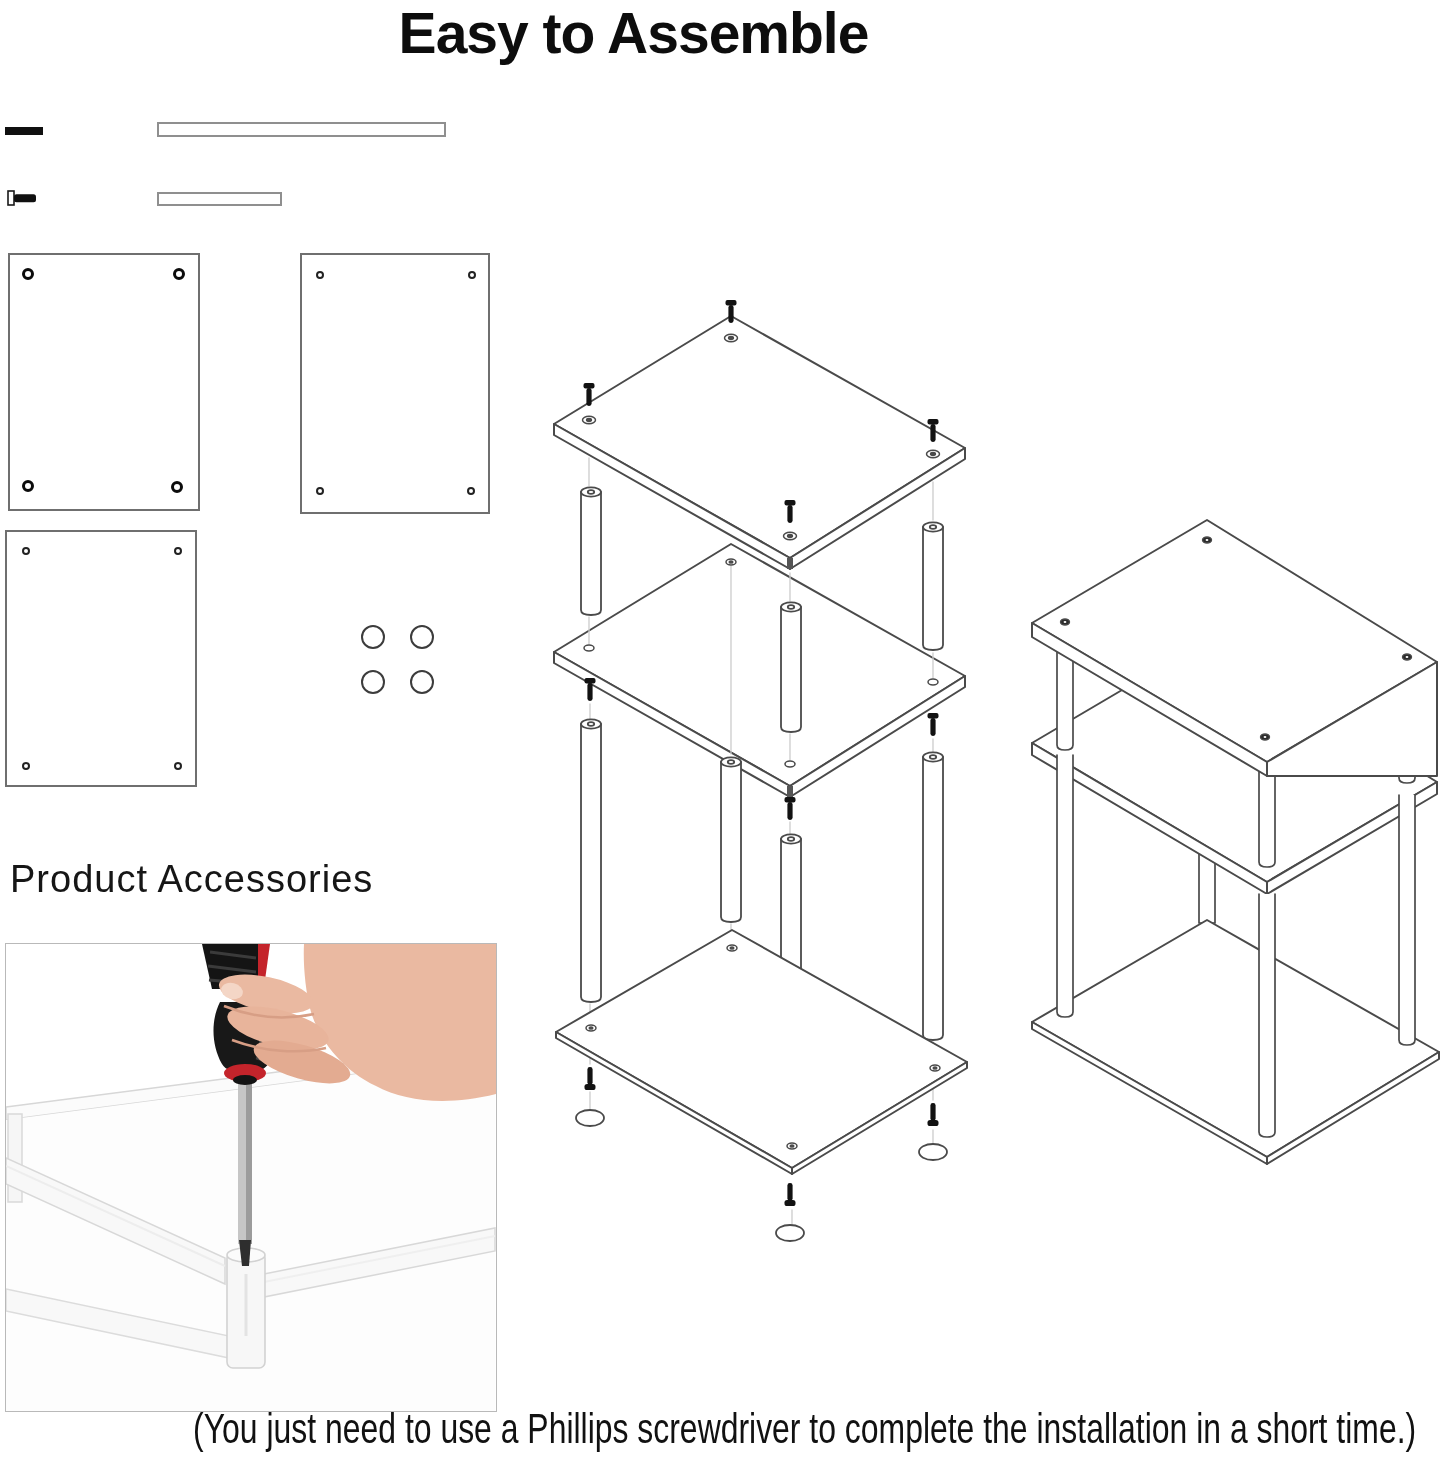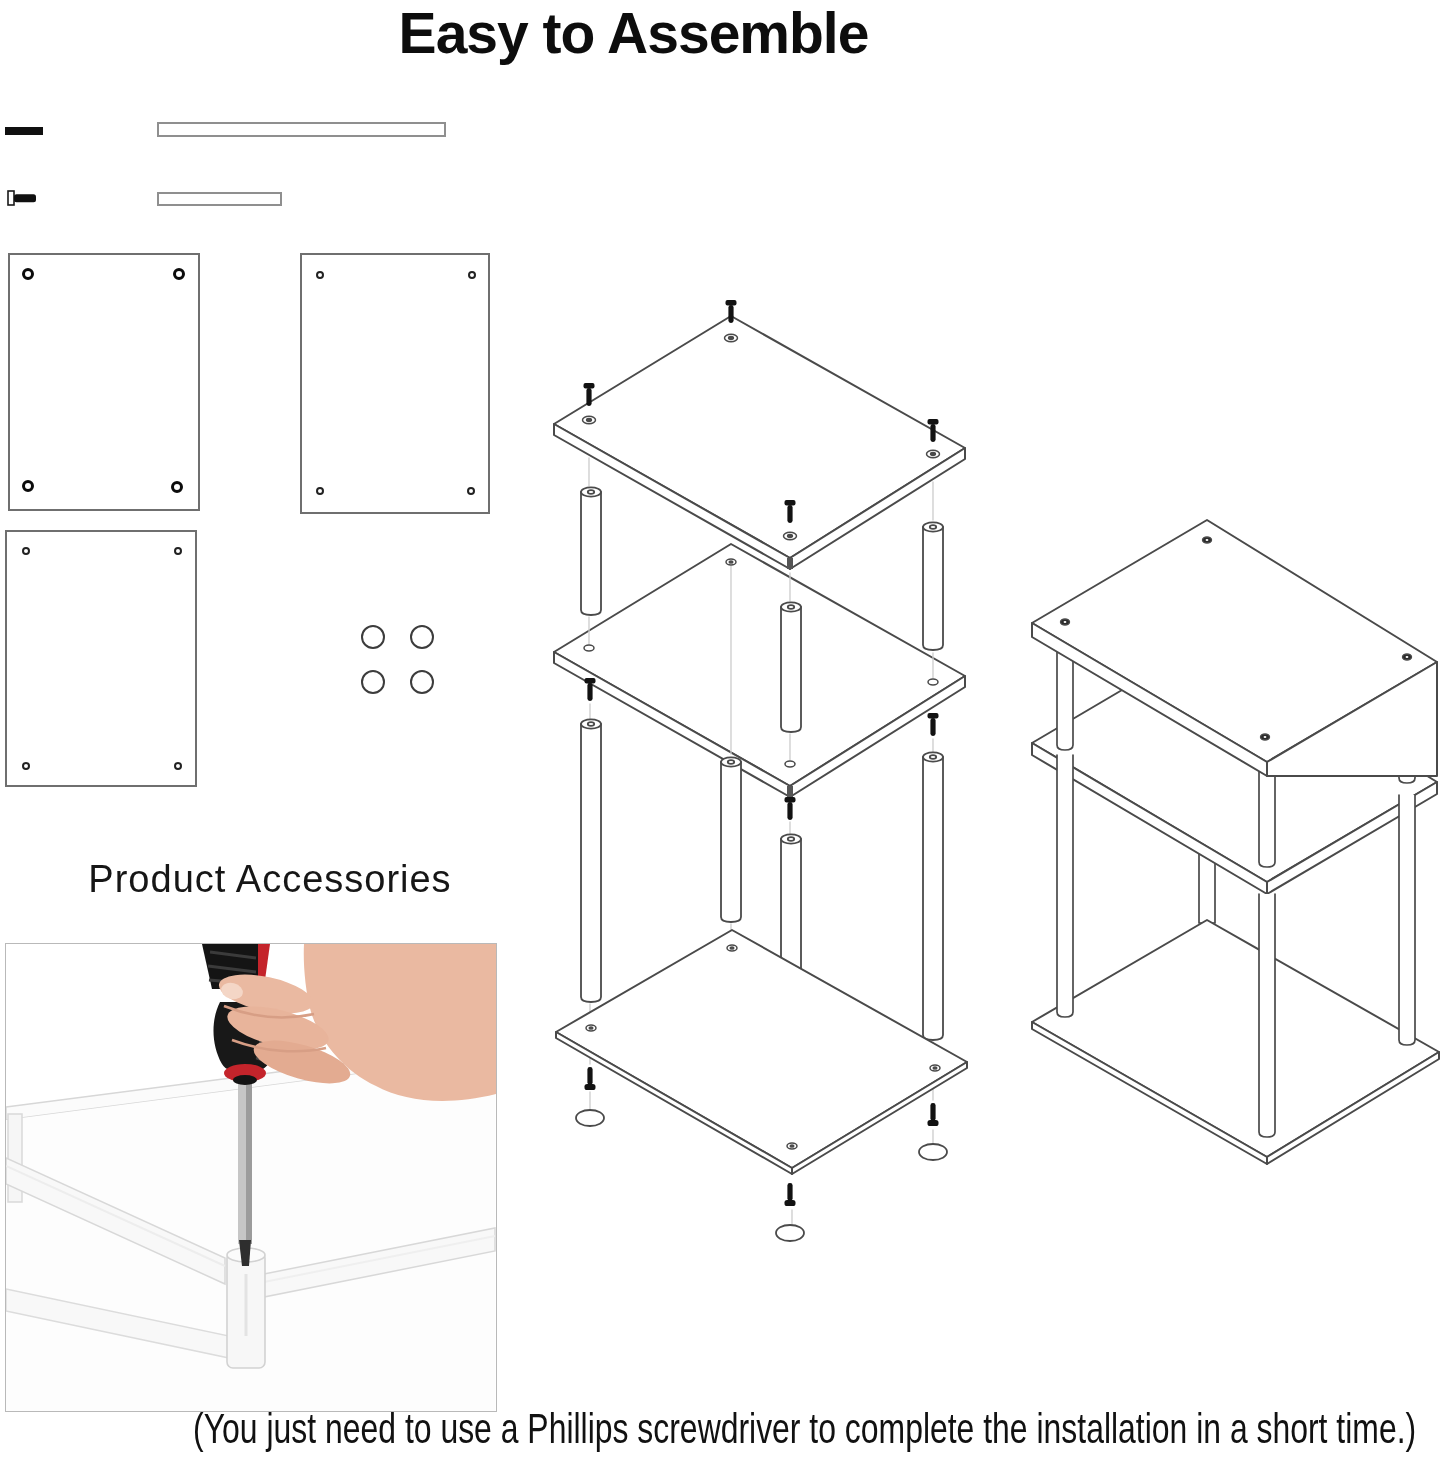--- a/index.html
+++ b/index.html
@@ -2,21 +2,21 @@
 <html><head>
 <meta charset="utf-8">
 <style>
   html,body{margin:0;padding:0;background:#fff;}
   #page{position:relative;width:1445px;height:1470px;background:#ffffff;overflow:hidden;
         font-family:"Liberation Sans",sans-serif;color:#000;}
   .abs{position:absolute;}
   
   #title{top:0px;left:0;width:1267px;text-align:center;font-size:57px;font-weight:700;
          letter-spacing:-1px;color:#0d0d0d;}
-  #acc-label{top:858px;left:10px;width:520px;text-align:center;font-size:38px;font-weight:400;
+  #acc-label{top:858px;left:10px;width:520px;text-align:left;font-size:38px;font-weight:400;
              letter-spacing:1px;color:#161616;}
   #caption-wrap{top:1405px;left:0;width:1445px;text-align:right;}
   #caption{display:inline-block;white-space:nowrap;font-size:42px;font-weight:400;color:#111;
            transform:scaleX(.76);transform-origin:center;}
   
   .blackbar{top:127px;left:5px;width:38px;height:8px;background:#101010;}
   .rod{background:#fff;border:2px solid #8f8f8f;}
   #rod-long{top:122px;left:157px;width:285px;height:11px;}
   #rod-short{top:192px;left:157px;width:121px;height:10px;}
   .panel{background:#fff;border:2px solid #6f6f6f;}

